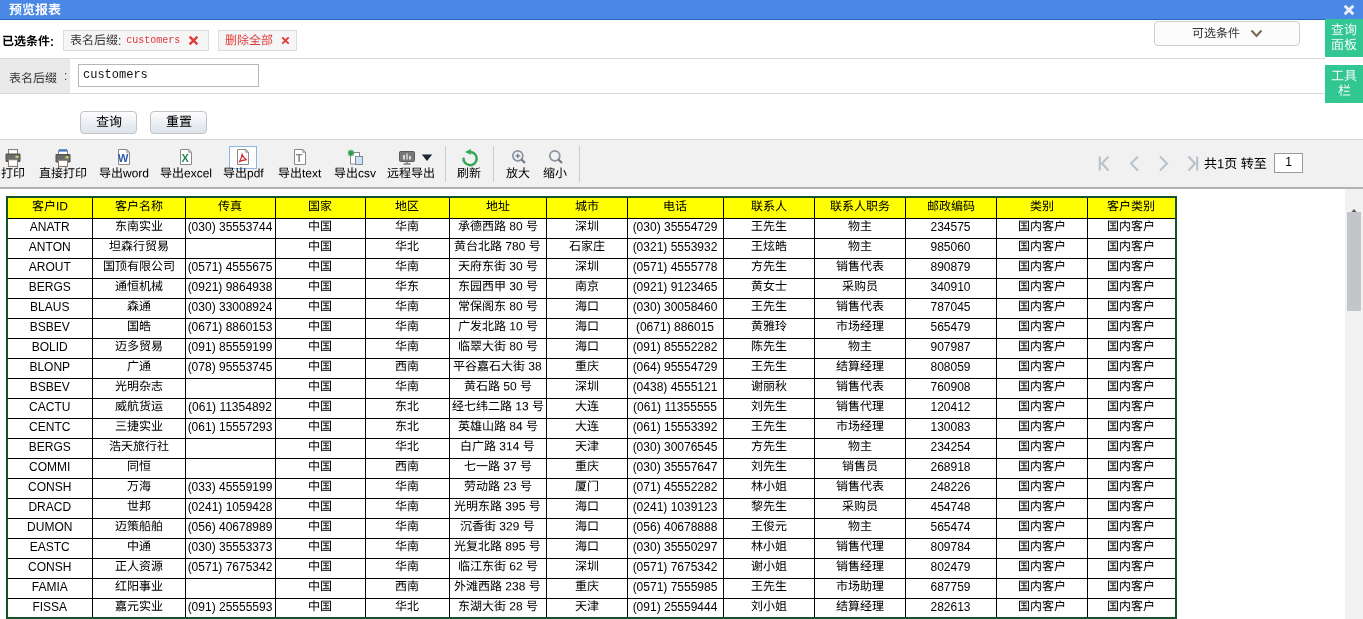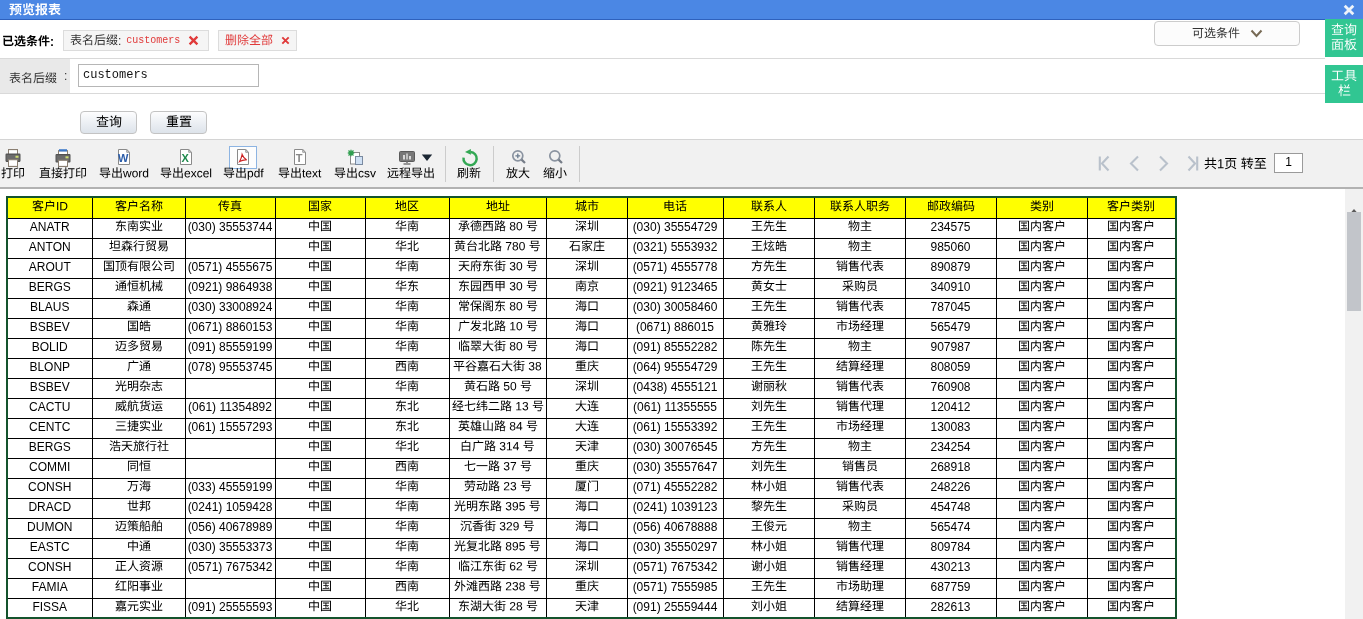--- a/index.html
+++ b/index.html
@@ -1387,21 +1387,21 @@
               <use href="#g8c22c" transform="translate(0.0 10.3) scale(0.012 -0.012)"></use>
               <use href="#g5c0fc" transform="translate(12.0 10.3) scale(0.012 -0.012)"></use>
               <use href="#g59d0c" transform="translate(24.0 10.3) scale(0.012 -0.012)"></use>
             </svg></td>
           <td><svg class="t" style="width:48.0px;height:14px;overflow:visible;" viewBox="0 0 48.0 14" fill="#000">
               <use href="#g9500c" transform="translate(0.0 10.3) scale(0.012 -0.012)"></use>
               <use href="#g552ec" transform="translate(12.0 10.3) scale(0.012 -0.012)"></use>
               <use href="#g7ecfc" transform="translate(24.0 10.3) scale(0.012 -0.012)"></use>
               <use href="#g7406c" transform="translate(36.0 10.3) scale(0.012 -0.012)"></use>
             </svg></td>
-          <td><span class="lt">430213</span></td>
+          <td><span class="lt">802479</span></td>
           <td><svg class="t" style="width:48.0px;height:14px;overflow:visible;" viewBox="0 0 48.0 14" fill="#000">
               <use href="#g56fdc" transform="translate(0.0 10.3) scale(0.012 -0.012)"></use>
               <use href="#g5185c" transform="translate(12.0 10.3) scale(0.012 -0.012)"></use>
               <use href="#g5ba2c" transform="translate(24.0 10.3) scale(0.012 -0.012)"></use>
               <use href="#g6237c" transform="translate(36.0 10.3) scale(0.012 -0.012)"></use>
             </svg></td>
           <td><svg class="t" style="width:48.0px;height:14px;overflow:visible;" viewBox="0 0 48.0 14" fill="#000">
               <use href="#g56fdc" transform="translate(0.0 10.3) scale(0.012 -0.012)"></use>
               <use href="#g5185c" transform="translate(12.0 10.3) scale(0.012 -0.012)"></use>
               <use href="#g5ba2c" transform="translate(24.0 10.3) scale(0.012 -0.012)"></use>

